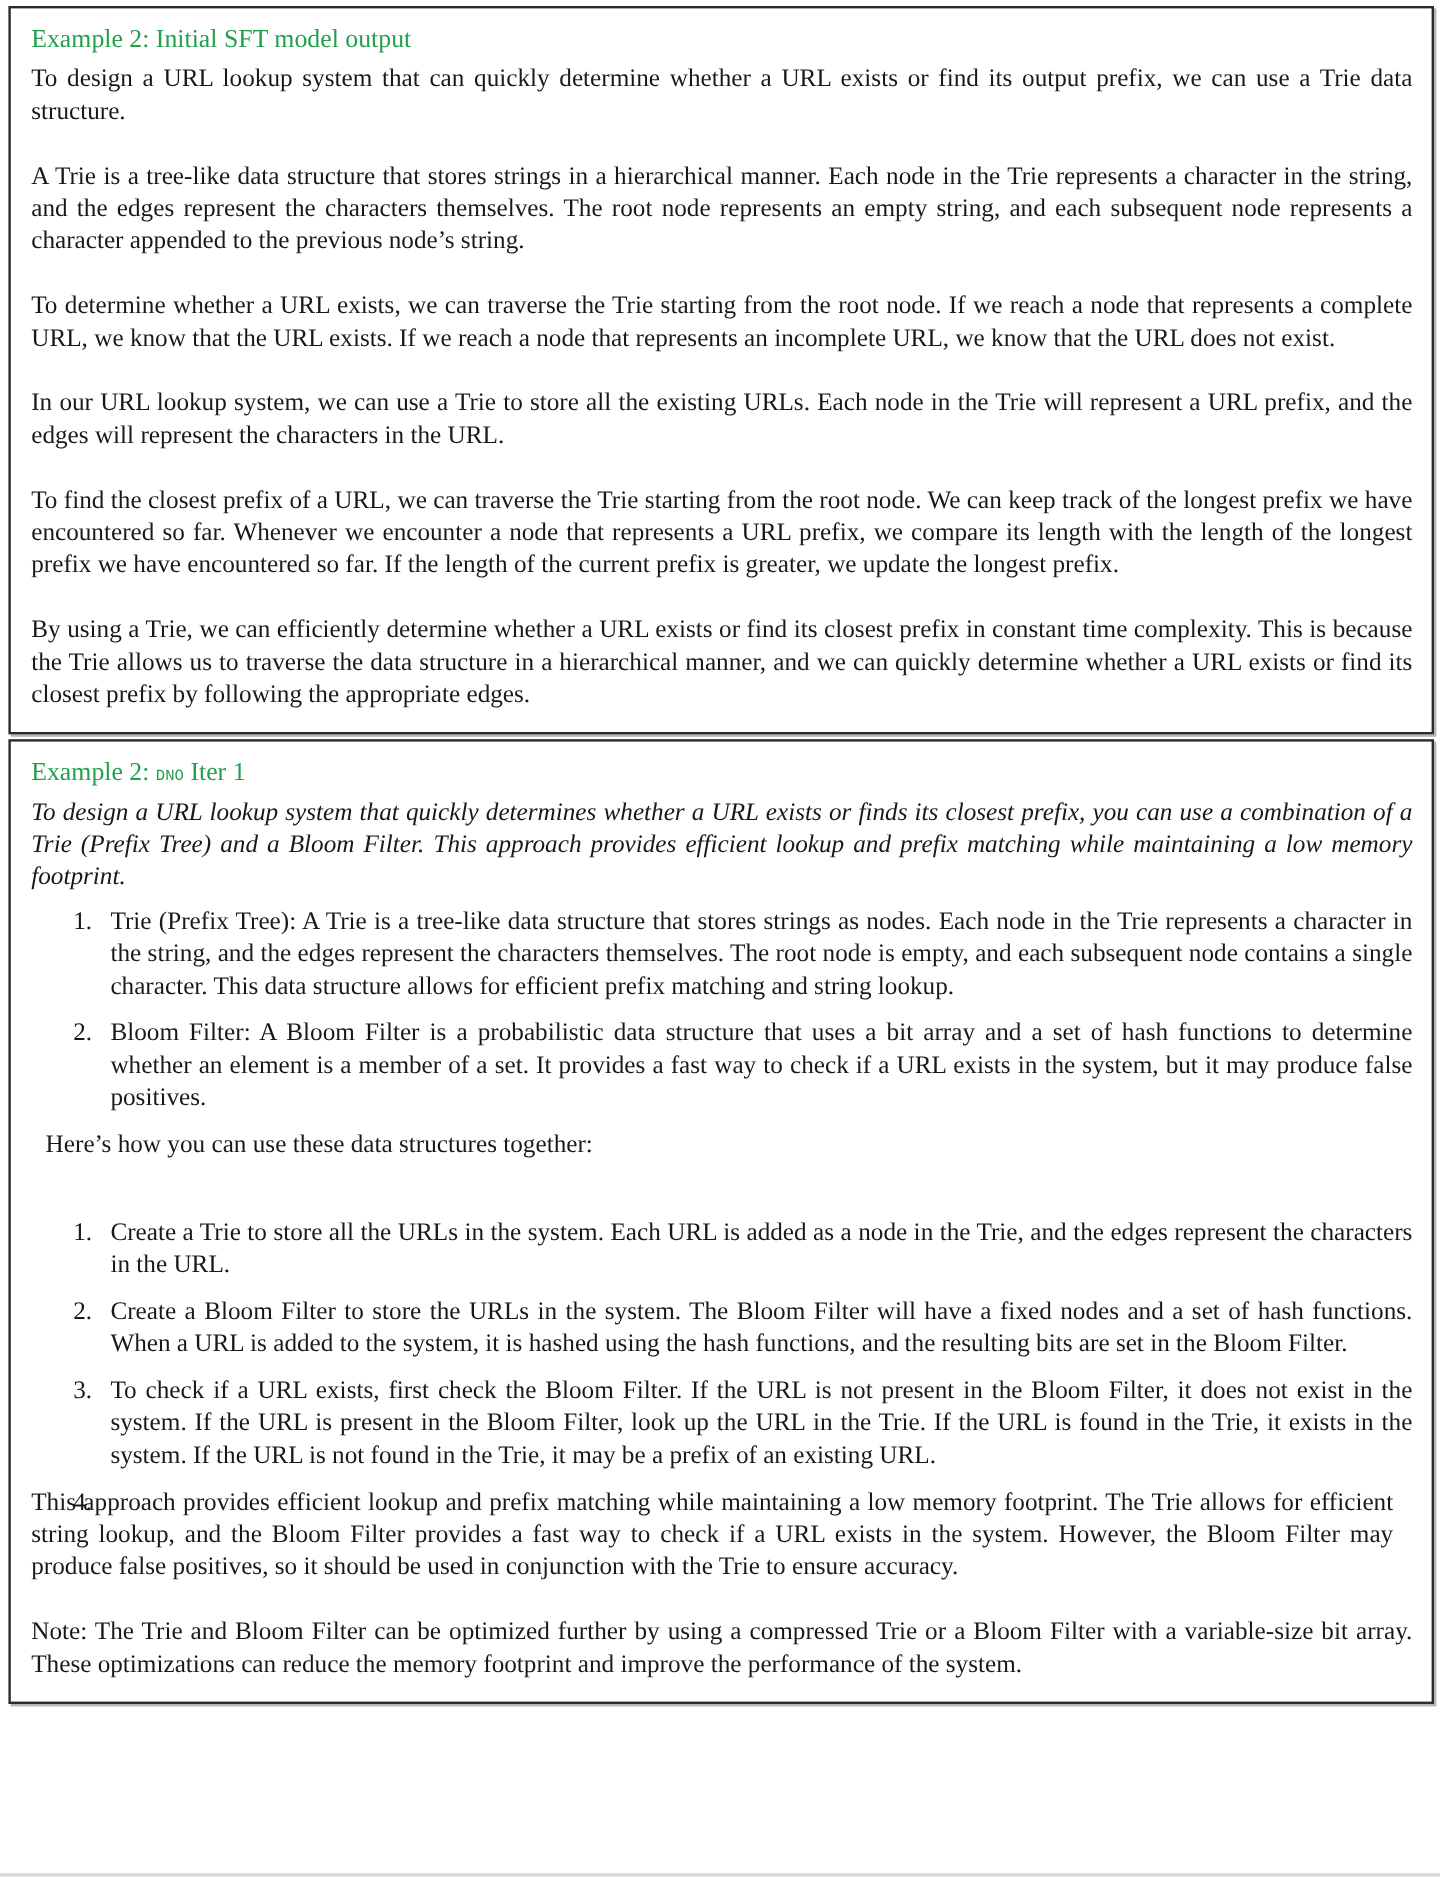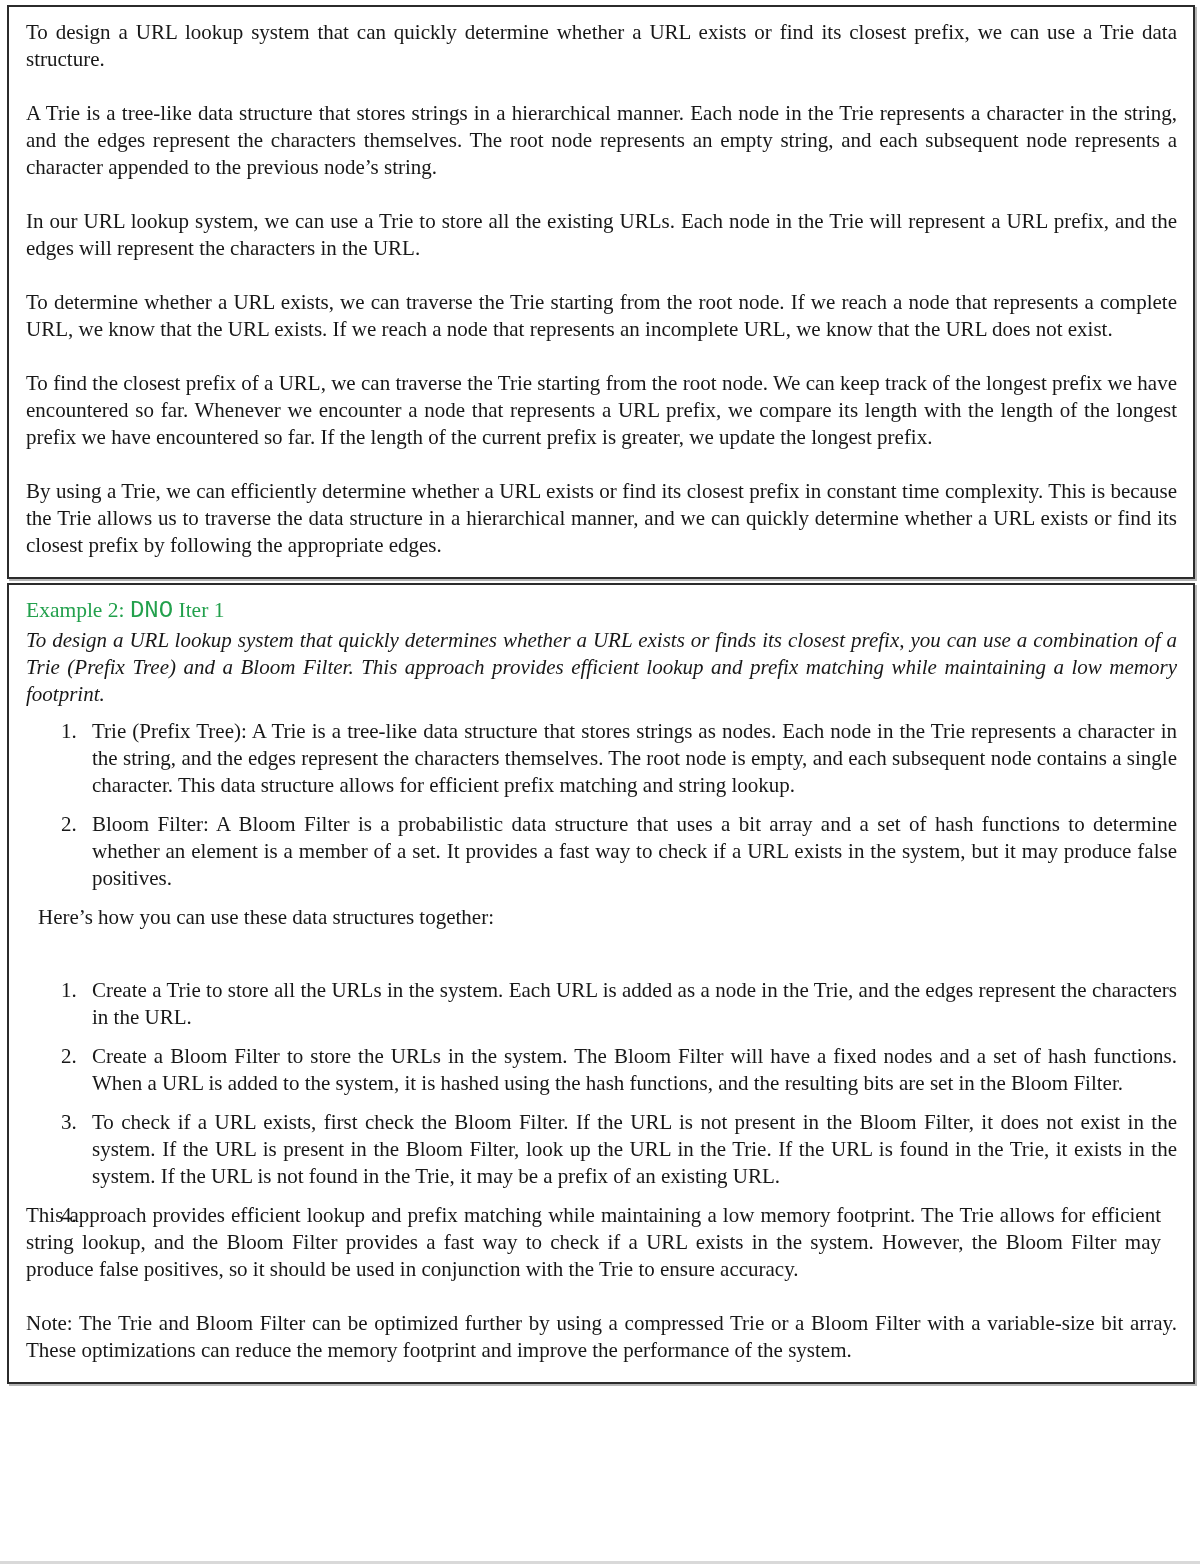--- a/index.html
+++ b/index.html
@@ -40,21 +40,21 @@
   .box-title {
     font-size: 21.5px;
     font-weight: normal;
     color: var(--title-green);
     margin: 0 0 3px 0;
     line-height: 27px;
     text-align: left;
   }
   .tt {
     font-family: "Liberation Mono", monospace;
-    font-size: 24px;
+    font-size: 13px;
   }
   .para {
     margin: 0 0 27px 0;
   }
   .para.last {
     margin-bottom: 0;
   }
   .intro {
     margin: 0 0 10px 0;
     font-style: italic;
@@ -85,24 +85,25 @@
     height: 3px;
     background: #d9d9d9;
   }
 </style>
 </head>
 <body>
 
 <div class="figure">
 
   <section class="box">
-    <p class="para">To design a URL lookup system that can quickly determine whether a URL exists or find its closest prefix, we can use a Trie data structure.</p>
+    <h2 class="box-title"><span>Example 2: </span><span class="tt"></span><span>Initial SFT model output</span></h2>
+    <p class="para">To design a URL lookup system that can quickly determine whether a URL exists or find its output prefix, we can use a Trie data structure.</p>
     <p class="para">A Trie is a tree-like data structure that stores strings in a hierarchical manner. Each node in the Trie represents a character in the string, and the edges represent the characters themselves. The root node represents an empty string, and each subsequent node represents a character appended to the previous node’s string.</p>
+    <p class="para">To determine whether a URL exists, we can traverse the Trie starting from the root node. If we reach a node that represents a complete URL, we know that the URL exists. If we reach a node that represents an incomplete URL, we know that the URL does not exist.</p>
     <p class="para">In our URL lookup system, we can use a Trie to store all the existing URLs. Each node in the Trie will represent a URL prefix, and the edges will represent the characters in the URL.</p>
-    <p class="para">To determine whether a URL exists, we can traverse the Trie starting from the root node. If we reach a node that represents a complete URL, we know that the URL exists. If we reach a node that represents an incomplete URL, we know that the URL does not exist.</p>
     <p class="para">To find the closest prefix of a URL, we can traverse the Trie starting from the root node. We can keep track of the longest prefix we have encountered so far. Whenever we encounter a node that represents a URL prefix, we compare its length with the length of the longest prefix we have encountered so far. If the length of the current prefix is greater, we update the longest prefix.</p>
     <p class="para last">By using a Trie, we can efficiently determine whether a URL exists or find its closest prefix in constant time complexity. This is because the Trie allows us to traverse the data structure in a hierarchical manner, and we can quickly determine whether a URL exists or find its closest prefix by following the appropriate edges.</p>
   </section>
 
   <section class="box">
     <h2 class="box-title"><span>Example 2: </span><span class="tt">DNO</span><span> Iter 1</span></h2>
 
     <p class="para intro">To design a URL lookup system that quickly determines whether a URL exists or finds its closest prefix, you can use a combination of a Trie (Prefix Tree) and a Bloom Filter. This approach provides efficient lookup and prefix matching while maintaining a low memory footprint.</p>
 
     <div class="list-item">

